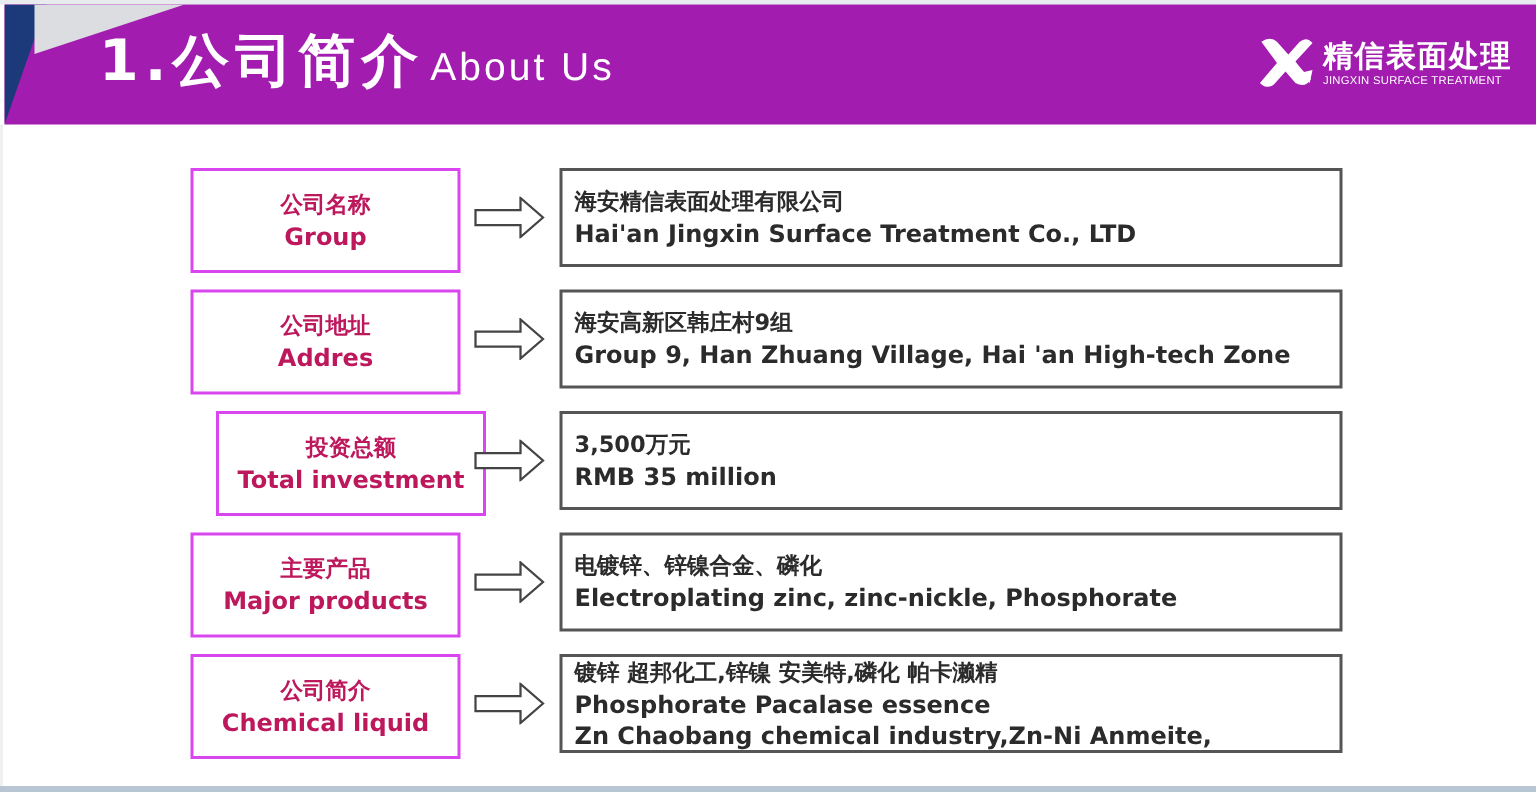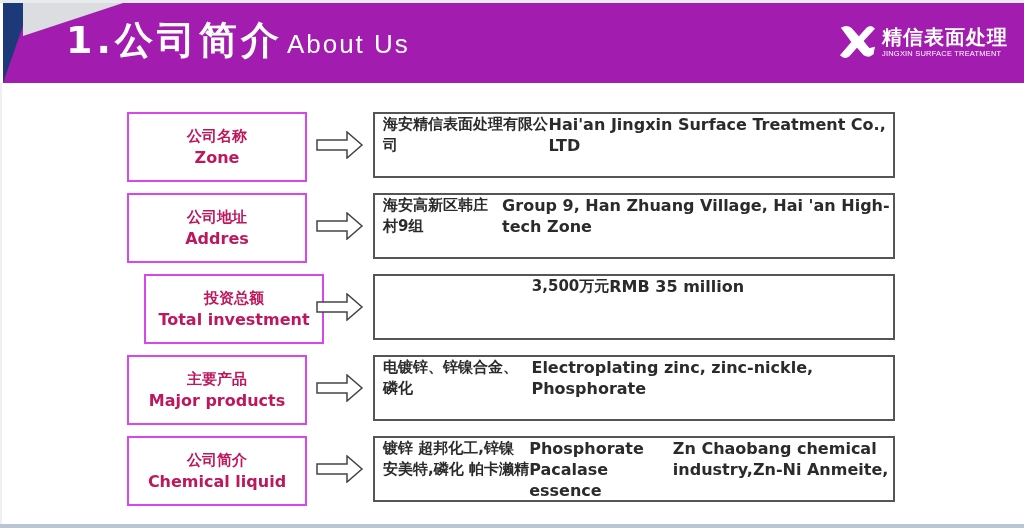--- a/index.html
+++ b/index.html
@@ -52,21 +52,21 @@
     border: 2px solid #d946ef; background: #fff;
     display: flex; flex-direction: column; align-items: center; justify-content: center;
     color: #be185d; font-weight: bold; text-align: center;
   }
   .label-box .zh { font-size: 15px; line-height: 21px; }
   .label-box .en { font-size: 16px; line-height: 22px; }
   .arrow { position: absolute; left: 316px; width: 48px; height: 28px; }
   .value-box {
     position: absolute; left: 373px; width: 522px;
     border: 2px solid #555555; background: #fff;
-    display: flex; flex-direction: row; justify-content: center;
+    display: flex; flex-direction: column; justify-content: center;
     color: #2b2b2b; font-weight: bold; padding-left: 8px; box-sizing: border-box;
   }
   .value-box .zh { font-size: 15px; line-height: 21px; }
   .value-box .en { font-size: 16px; line-height: 21px; }
   .bottom-line { position: absolute; left: 0; top: 524px; width: 1024px; height: 4px; background: #b8c6d4; }
   .left-edge { position: absolute; left: 0; top: 83px; width: 2px; height: 441px; background: #eef0f2; }
 </style>
 </head>
 <body>
 
@@ -89,21 +89,21 @@
       <span class="logo-en">JINGXIN SURFACE TREATMENT</span>
     </div>
   </div>
 </div>
 
 <div class="left-edge"></div>
 
 <div>
   <div class="label-box" style="top:112px; height:66px;">
     <span class="zh">公司名称</span>
-    <span class="en">Zone</span>
+    <span class="en">Group</span>
   </div>
   <svg class="arrow" style="top:131px;" viewBox="0 0 48 28">
     <path d="M1 9 H31 V1 L46 14 L31 27 V19 H1 Z" fill="#fff" stroke="#444" stroke-width="1.5" stroke-linejoin="miter"></path>
   </svg>
   <div class="value-box" style="top:112px; height:66px;">
     <span class="zh">海安精信表面处理有限公司</span>
     <span class="en">Hai'an Jingxin Surface Treatment Co., LTD</span>
   </div>
 </div>
 

